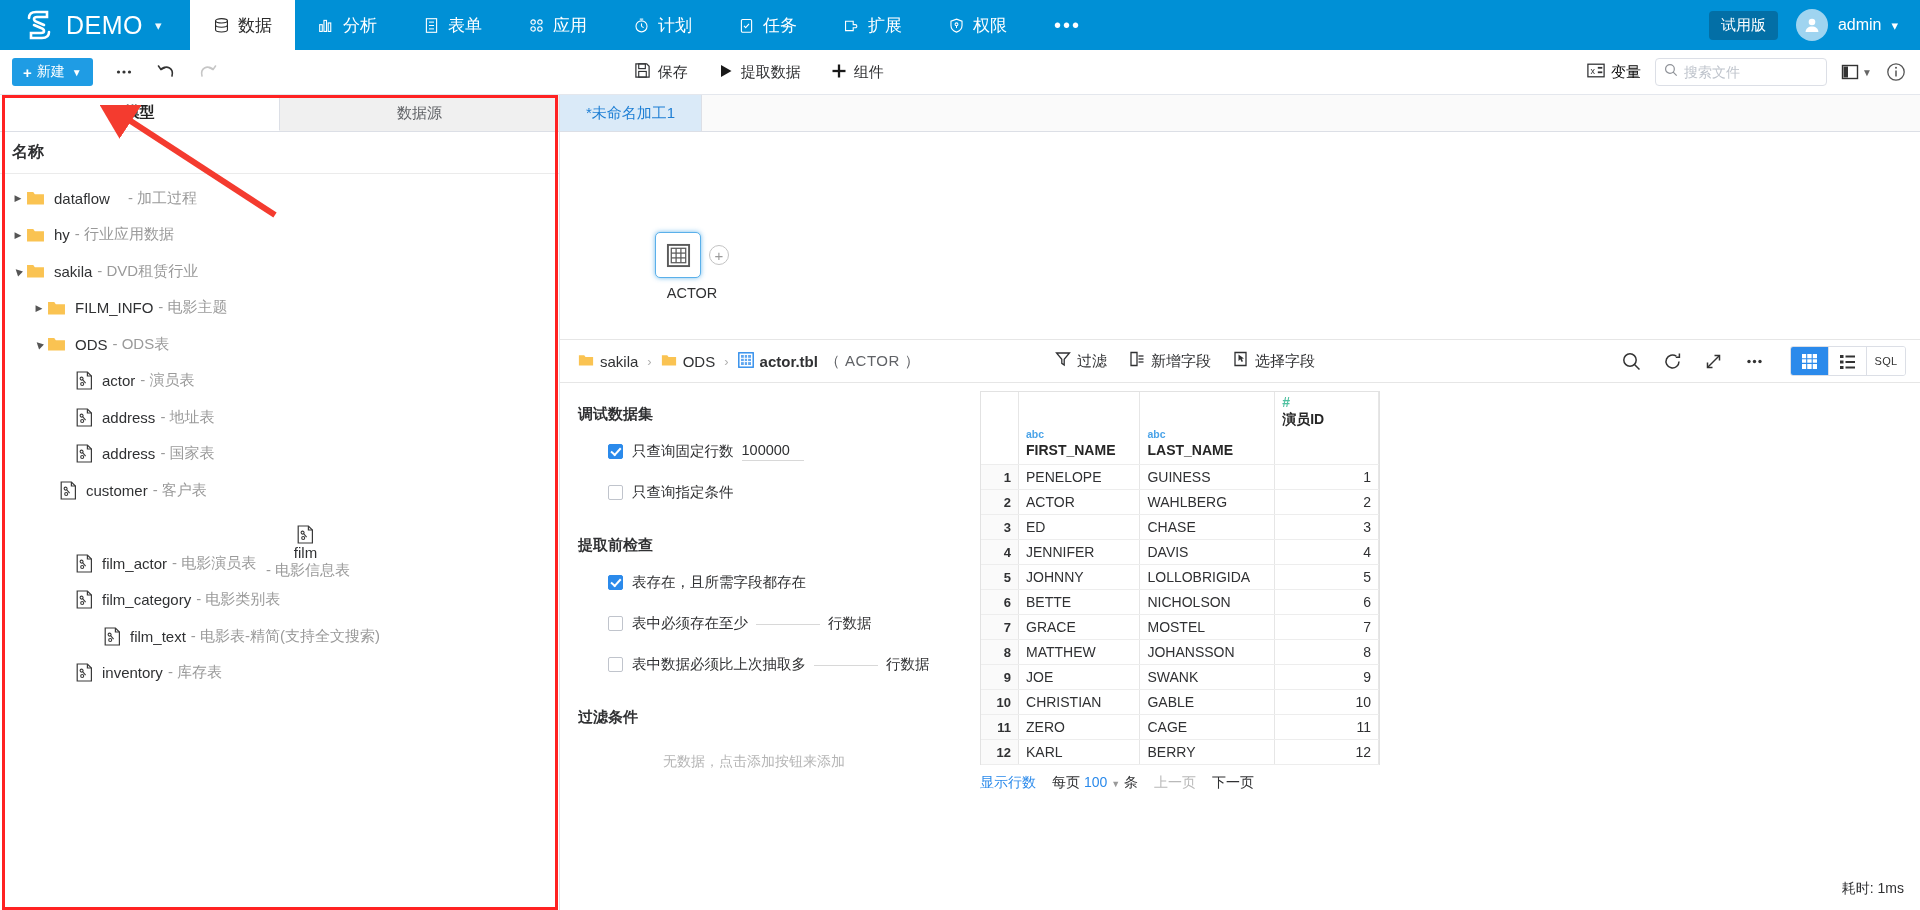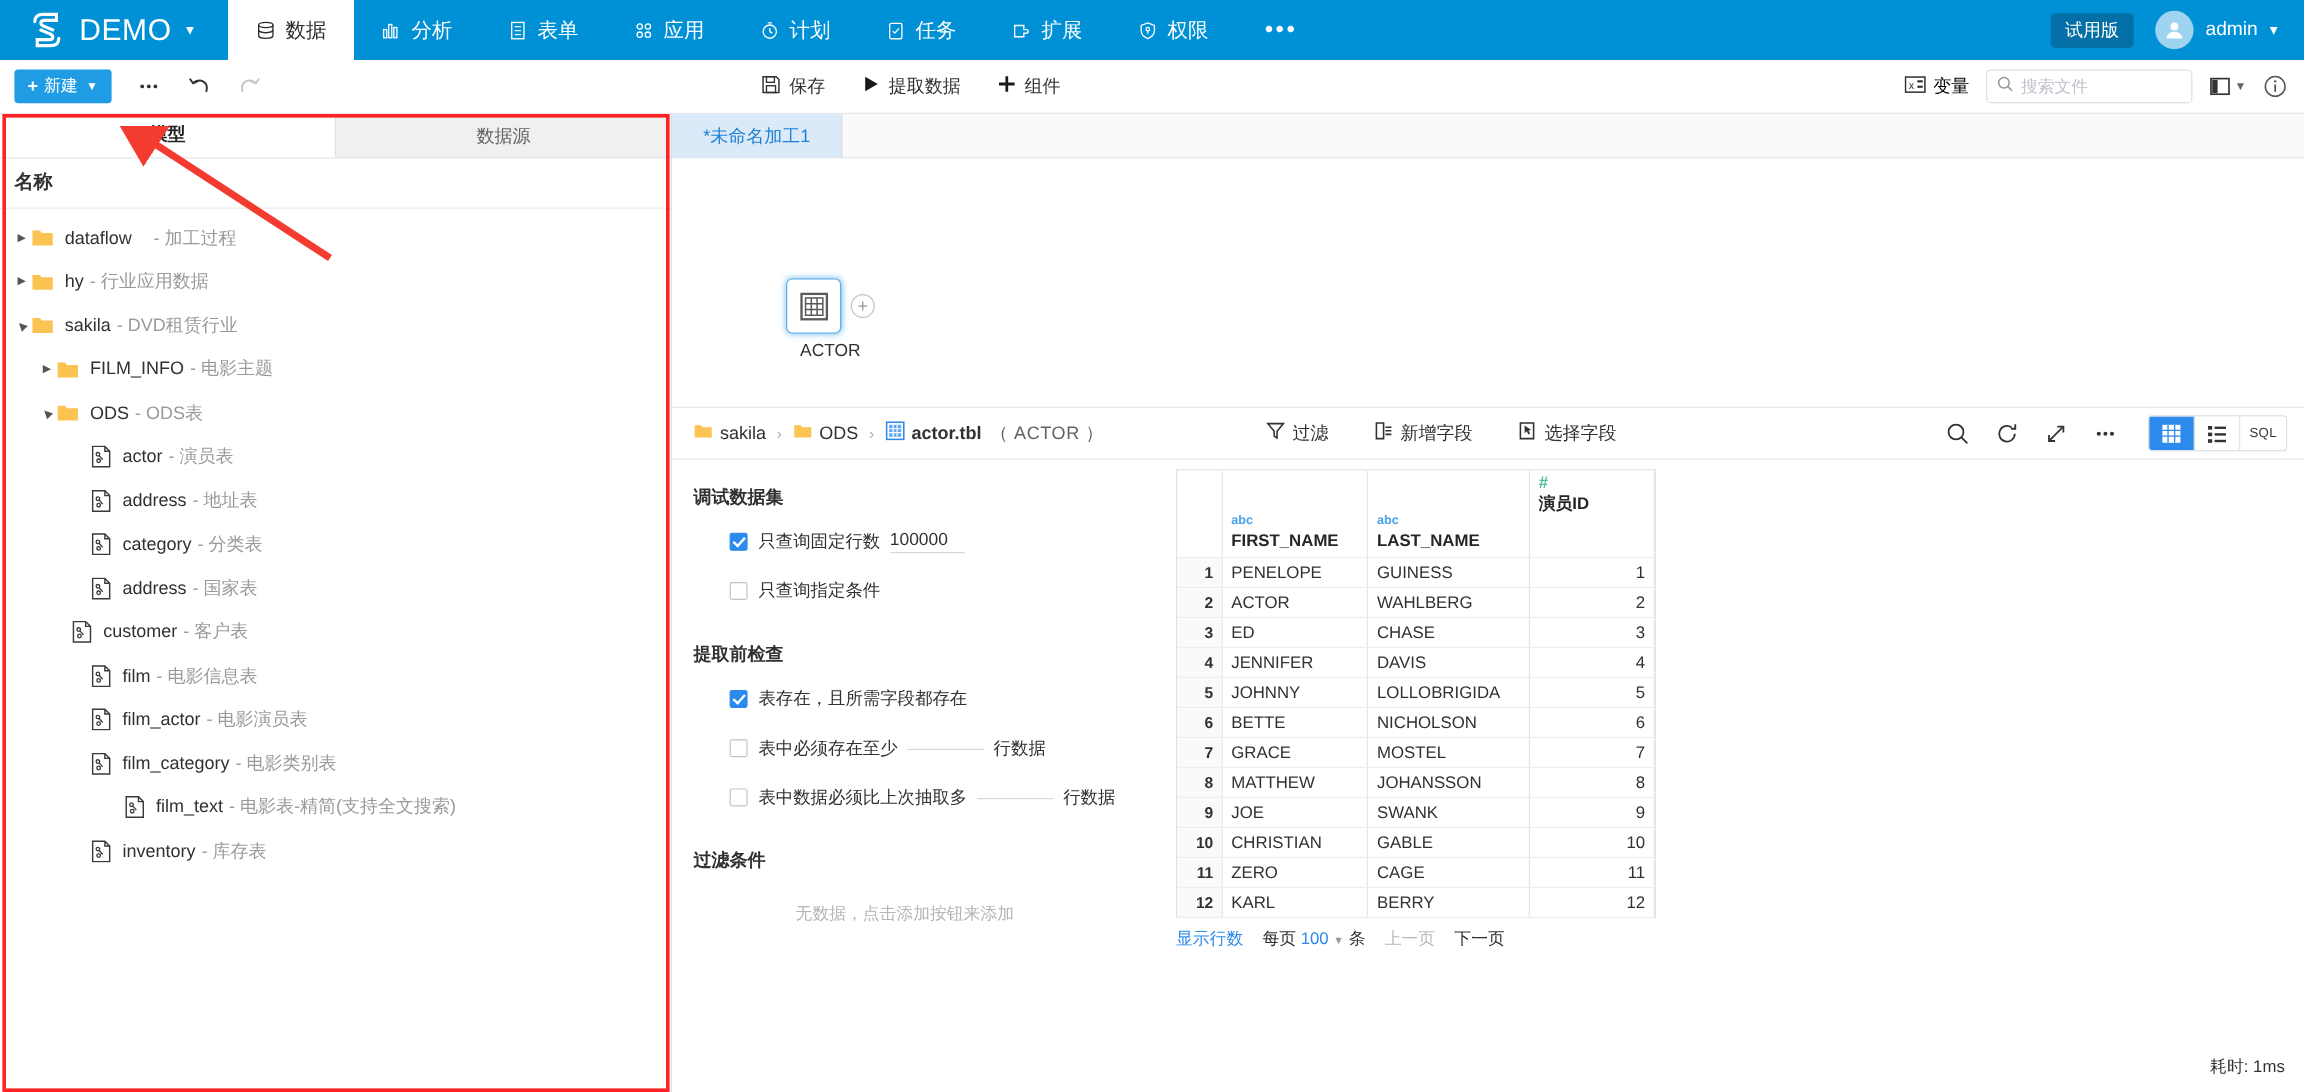--- a/index.html
+++ b/index.html
@@ -147,21 +147,21 @@
   
   .dtoolbar {
     height: 43px; display: flex; align-items: center; padding: 0 14px 0 18px;
     border-bottom: 1px solid #e6e6e6; background: #fff;
   }
   .bcrumb { display: flex; align-items: center; gap: 7px; font-size: 15px; }
   .bcrumb .sep { color: #b0b0b0; font-size: 13px; margin: 0 2px; }
   .bcrumb .bitem { display: flex; align-items: center; gap: 6px; cursor: pointer; color: #303133; }
   .bcrumb .bold { font-weight: bold; }
   .bcrumb .paren { color: #606266; letter-spacing: .5px; }
-  .dt-actions { display: flex; gap: 38px; margin-left: 135px; font-family: Liberation Serif, serif; }
+  .dt-actions { display: flex; gap: 22px; margin-left: 135px; font-family: Liberation Serif, serif; }
   .dt-act { display: flex; align-items: center; gap: 6px; font-size: 15px; color: #303133; cursor: pointer; white-space: nowrap; }
   .dt-right { margin-left: auto; display: flex; align-items: center; gap: 22px; }
   .dt-ic { cursor: pointer; color: #333; display: flex; align-items: center; }
   .seg { display: flex; margin-left: 4px; border: 1px solid #dcdfe6; border-radius: 3px; overflow: hidden; }
   .seg > div {
     width: 38px; height: 28px; display: flex; align-items: center; justify-content: center;
     border-right: 1px solid #dcdfe6; cursor: pointer; background: #fff; color: #333;
   }
   .seg > div:last-child { border-right: none; }
   .seg > div.on { background: #2b8aeb; color: #fff; }
@@ -530,52 +530,38 @@
             <span class="arrow"></span>
             <span class="ficon" style="margin-left: 8px;">
               <svg width="17" height="19" viewBox="0 0 17 19">
                 <path d="M1.2 1 h10.2 L15.4 5 v13 H1.2 z" fill="#fff" stroke="#3a3a3a" stroke-width="1.2"></path>
                 <path d="M11.4 1 v4 h4" fill="none" stroke="#3a3a3a" stroke-width="1.2"></path>
                 <circle cx="5.6" cy="7.6" r="1.5" fill="none" stroke="#3a3a3a" stroke-width="1.1"></circle>
                 <line x1="6.6" y1="8.7" x2="9.6" y2="12.1" stroke="#3a3a3a" stroke-width="1.1"></line>
                 <circle cx="6.2" cy="13" r="1.5" fill="none" stroke="#3a3a3a" stroke-width="1.1"></circle>
               </svg>
             </span>
-            <span class="tname">category</span>
-            <span class="tdesc" style="margin-left: 5px;">- 分类表</span>
-          </div>
-          <div class="trow" style="padding-left: 52px;">
-            <span class="arrow"></span>
-            <span class="ficon" style="margin-left: 8px;">
-              <svg width="17" height="19" viewBox="0 0 17 19">
-                <path d="M1.2 1 h10.2 L15.4 5 v13 H1.2 z" fill="#fff" stroke="#3a3a3a" stroke-width="1.2"></path>
-                <path d="M11.4 1 v4 h4" fill="none" stroke="#3a3a3a" stroke-width="1.2"></path>
-                <circle cx="5.6" cy="7.6" r="1.5" fill="none" stroke="#3a3a3a" stroke-width="1.1"></circle>
-                <line x1="6.6" y1="8.7" x2="9.6" y2="12.1" stroke="#3a3a3a" stroke-width="1.1"></line>
-                <circle cx="6.2" cy="13" r="1.5" fill="none" stroke="#3a3a3a" stroke-width="1.1"></circle>
-              </svg>
-            </span>
             <span class="tname">address</span>
             <span class="tdesc" style="margin-left: 5px;">- 国家表</span>
           </div>
           <div class="trow" style="padding-left: 36px;">
             <span class="arrow"></span>
             <span class="ficon" style="margin-left: 8px;">
               <svg width="17" height="19" viewBox="0 0 17 19">
                 <path d="M1.2 1 h10.2 L15.4 5 v13 H1.2 z" fill="#fff" stroke="#3a3a3a" stroke-width="1.2"></path>
                 <path d="M11.4 1 v4 h4" fill="none" stroke="#3a3a3a" stroke-width="1.2"></path>
                 <circle cx="5.6" cy="7.6" r="1.5" fill="none" stroke="#3a3a3a" stroke-width="1.1"></circle>
                 <line x1="6.6" y1="8.7" x2="9.6" y2="12.1" stroke="#3a3a3a" stroke-width="1.1"></line>
                 <circle cx="6.2" cy="13" r="1.5" fill="none" stroke="#3a3a3a" stroke-width="1.1"></circle>
               </svg>
             </span>
             <span class="tname">customer</span>
             <span class="tdesc" style="margin-left: 5px;">- 客户表</span>
           </div>
-          <div class="trow" style="padding-left: 52px;">
+          <div class="trow" style="padding-left: 52px; flex-direction: column;">
             <span class="arrow"></span>
             <span class="ficon" style="margin-left: 8px;">
               <svg width="17" height="19" viewBox="0 0 17 19">
                 <path d="M1.2 1 h10.2 L15.4 5 v13 H1.2 z" fill="#fff" stroke="#3a3a3a" stroke-width="1.2"></path>
                 <path d="M11.4 1 v4 h4" fill="none" stroke="#3a3a3a" stroke-width="1.2"></path>
                 <circle cx="5.6" cy="7.6" r="1.5" fill="none" stroke="#3a3a3a" stroke-width="1.1"></circle>
                 <line x1="6.6" y1="8.7" x2="9.6" y2="12.1" stroke="#3a3a3a" stroke-width="1.1"></line>
                 <circle cx="6.2" cy="13" r="1.5" fill="none" stroke="#3a3a3a" stroke-width="1.1"></circle>
               </svg>
             </span>

